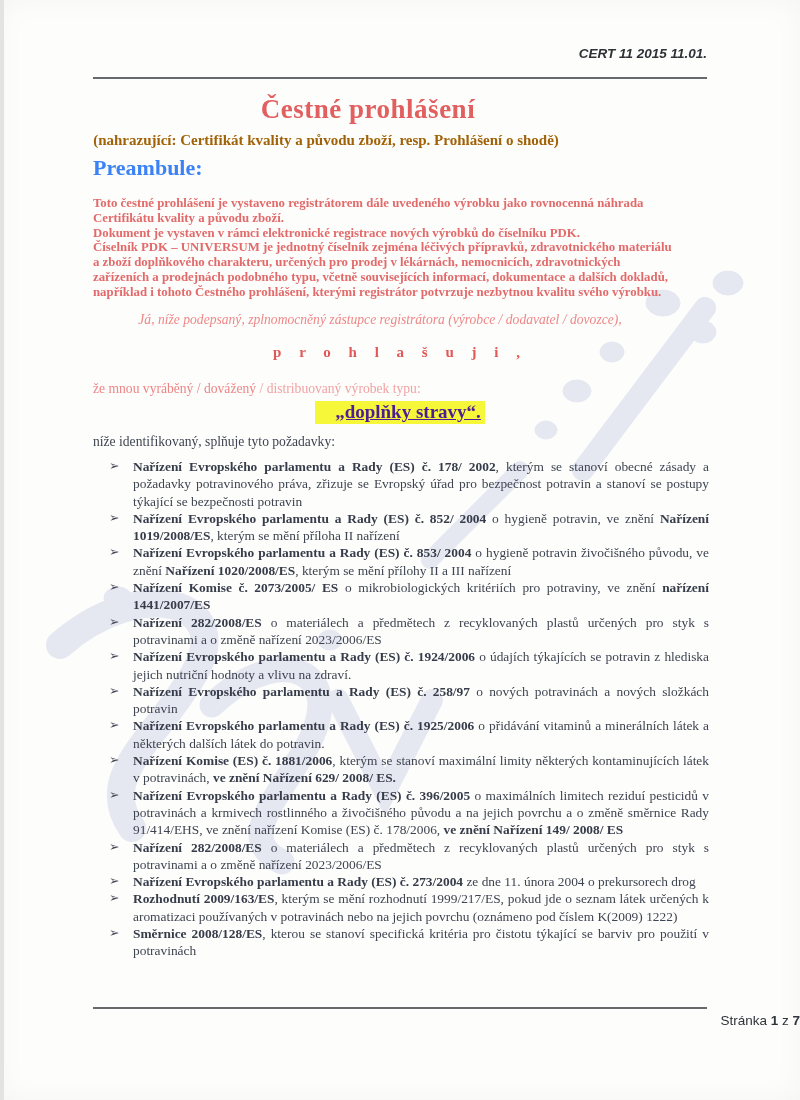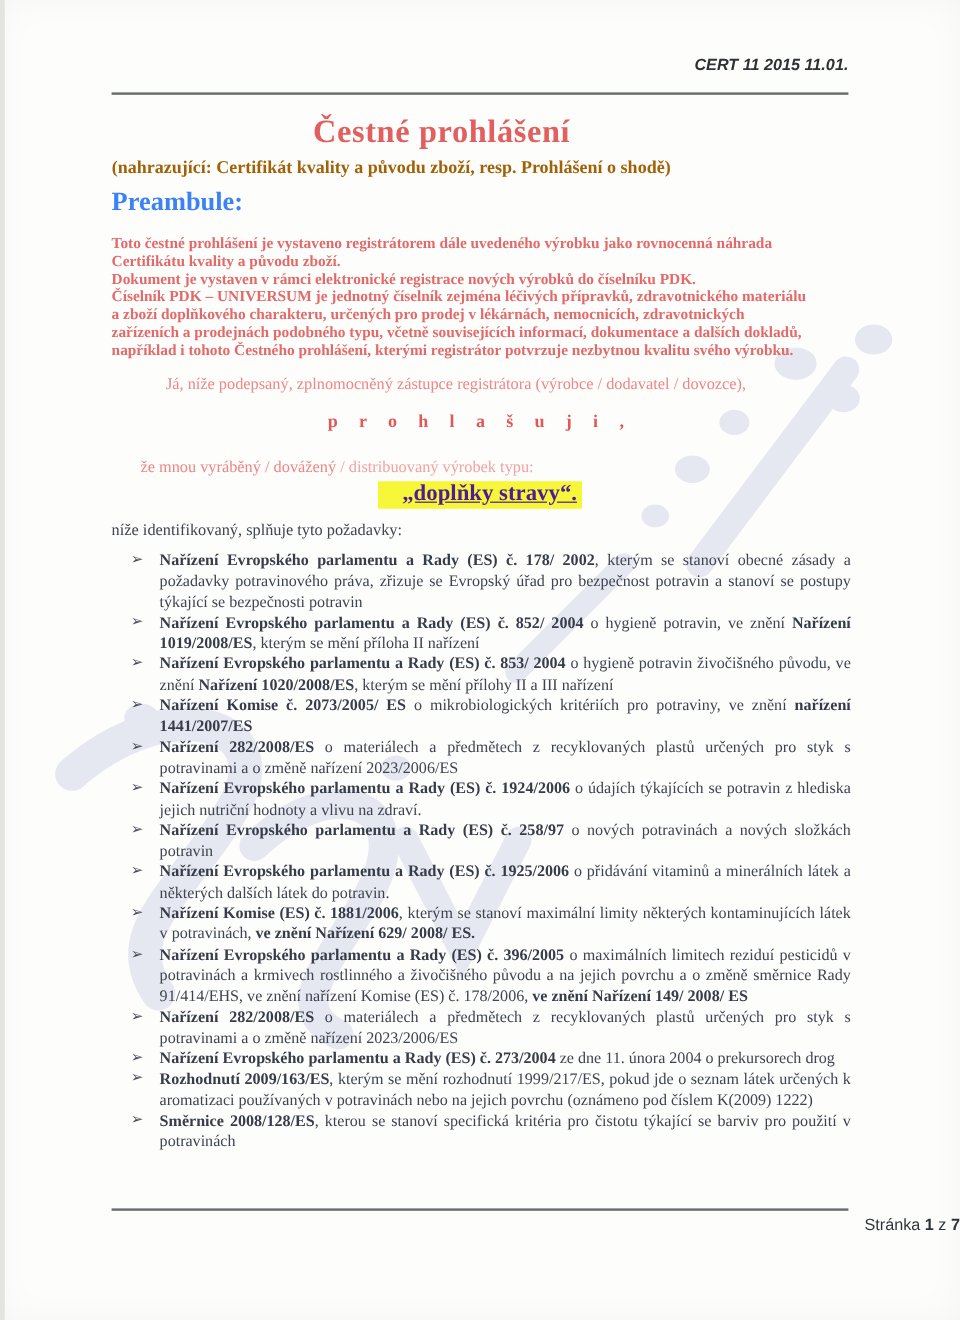--- a/index.html
+++ b/index.html
@@ -14,24 +14,24 @@
           padding-bottom:16px;font-family:"Liberation Sans",sans-serif;font-style:italic;
           font-weight:bold;font-size:13.5px;color:#2e3237;}
   .title{top:94px;left:0;width:736px;text-align:center;font-size:27px;font-weight:bold;
          color:#e25f5f;letter-spacing:0.5px;margin:0;}
   .subtitle{top:132px;left:0;width:652px;text-align:center;font-size:15px;font-weight:bold;color:#a16207;}
 
   .preamble-heading{top:155px;left:93px;font-size:22px;font-weight:bold;color:#3b82f6;}
   .preamble-text{top:196px;left:93px;width:616px;font-size:12.8px;line-height:14.8px;
                  font-weight:bold;color:#e26a6a;}
 
-  .intro{top:312px;left:60px;width:640px;text-align:center;font-size:13.6px;color:#ee8787;}
+  .intro{top:312px;left:60px;width:640px;text-align:center;font-size:13.6px;color:#ee8787;font-style:italic;}
   .verb{top:344px;left:0;width:800px;text-align:center;font-size:15px;font-weight:bold;
         letter-spacing:7px;color:#e05858;}
-  .product-line{top:381px;left:93px;width:616px;font-size:13.6px;margin-left:24px;}
+  .product-line{top:381px;left:93px;width:616px;font-size:13.6px;}
   .pink{color:#ee8585;}
   .pink-light{color:#f2a2a2;}
   .highlight-row{top:401px;left:0;width:800px;text-align:center;}
   .highlight{display:inline-block;background:#f7f73a;color:#4c1d95;font-size:19px;
              font-weight:bold;text-decoration:underline;padding:0 4px 1px 20px;}
   .req-intro{top:434px;left:93px;width:616px;font-size:13.6px;color:#3e4450;}
 
   .req-list{top:458px;left:93px;width:616px;margin:0;padding:0;list-style:none;
             font-size:13.4px;line-height:17.3px;color:#3e4450;}
   .req{position:relative;padding-left:40px;text-align:justify;}

